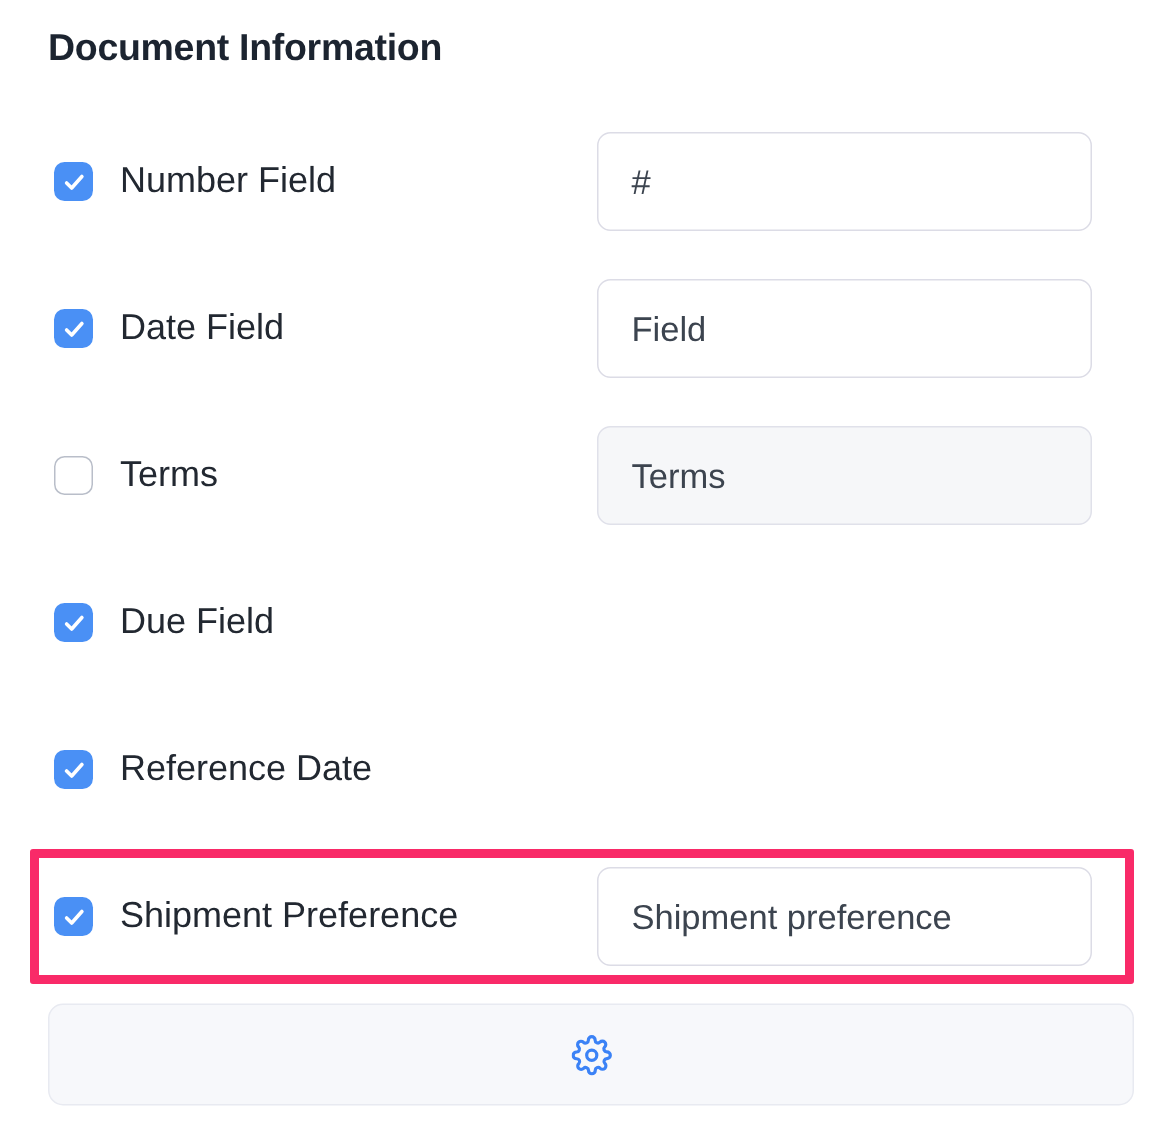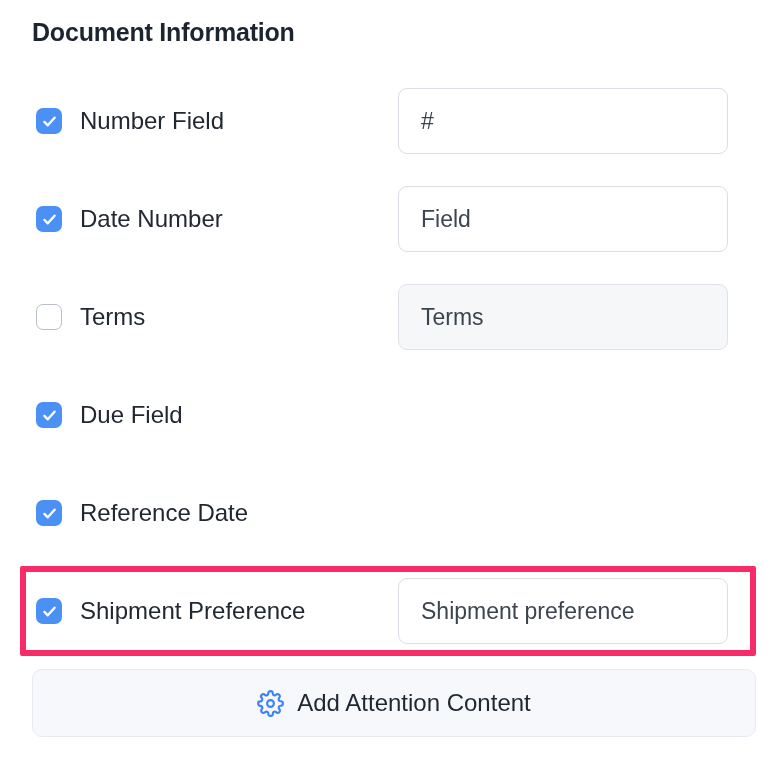--- a/index.html
+++ b/index.html
@@ -176,21 +176,21 @@
           <div class="text-input">#</div>
         </div>
       </div>
       <div class="field-row">
         <div class="checkbox-cell">
           <span class="checkbox checked">
             <svg width="17" height="17" viewBox="0 0 20 20" fill="none" stroke="#ffffff" stroke-width="2.8" stroke-linecap="round" stroke-linejoin="round">
               <path d="M4 10.5 L8 14.5 L16 5.5"></path>
             </svg>
           </span>
-          <span class="field-label">Date Number</span>
+          <span class="field-label">Date Field</span>
         </div>
         <div class="input-cell">
           <div class="text-input">Field</div>
         </div>
       </div>
       <div class="field-row">
         <div class="checkbox-cell">
           <span class="checkbox unchecked"></span>
           <span class="field-label">Terms</span>
         </div>
@@ -234,16 +234,15 @@
       </div>
     </div>
 
   <div class="add-button">
     <span class="gear-icon-wrap">
       <svg class="gear-icon" width="27" height="27" viewBox="0 0 24 24" fill="none" stroke="#3b82f6" stroke-width="1.9" stroke-linecap="round" stroke-linejoin="round">
         <path d="M19.4 15a1.65 1.65 0 0 0 .33 1.82l.06.06a2 2 0 1 1-2.83 2.83l-.06-.06a1.65 1.65 0 0 0-1.82-.33 1.65 1.65 0 0 0-1 1.51V21a2 2 0 1 1-4 0v-.09A1.65 1.65 0 0 0 9 19.4a1.65 1.65 0 0 0-1.82.33l-.06.06a2 2 0 1 1-2.83-2.83l.06-.06a1.65 1.65 0 0 0 .33-1.82 1.65 1.65 0 0 0-1.51-1H3a2 2 0 1 1 0-4h.09A1.65 1.65 0 0 0 4.6 9a1.65 1.65 0 0 0-.33-1.82l-.06-.06a2 2 0 1 1 2.83-2.83l.06.06a1.65 1.65 0 0 0 1.82.33H9a1.65 1.65 0 0 0 1-1.51V3a2 2 0 1 1 4 0v.09a1.65 1.65 0 0 0 1 1.51 1.65 1.65 0 0 0 1.82-.33l.06-.06a2 2 0 1 1 2.83 2.83l-.06.06a1.65 1.65 0 0 0-.33 1.82V9a1.65 1.65 0 0 0 1.51 1H21a2 2 0 1 1 0 4h-.09a1.65 1.65 0 0 0-1.51 1z"></path>
         <circle cx="12" cy="12" r="3"></circle>
       </svg>
     </span>
-    <span class="add-button-label">Add Attention Content</span>
   </div>
 
 </div>
 
 </body></html>

